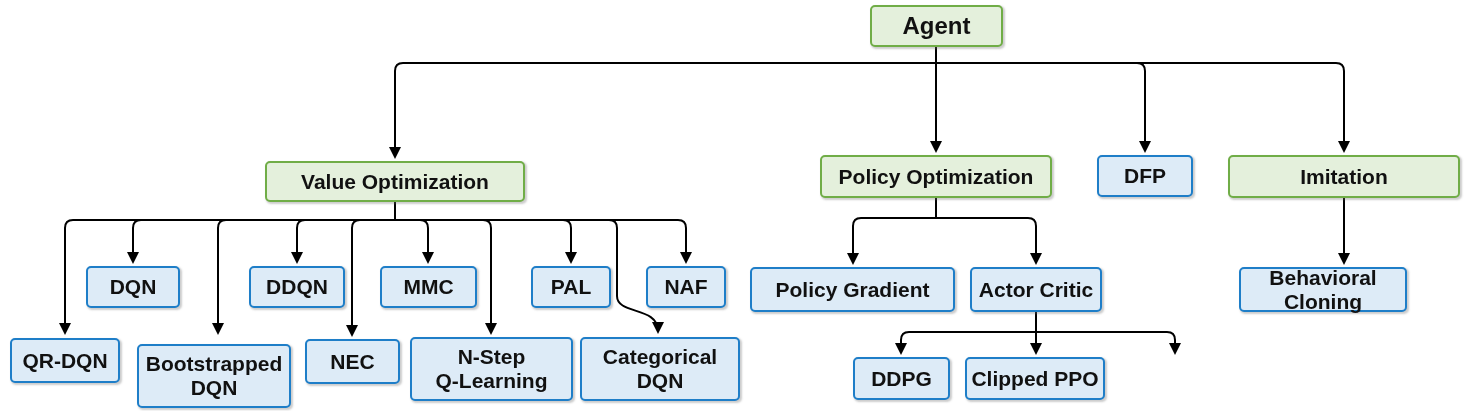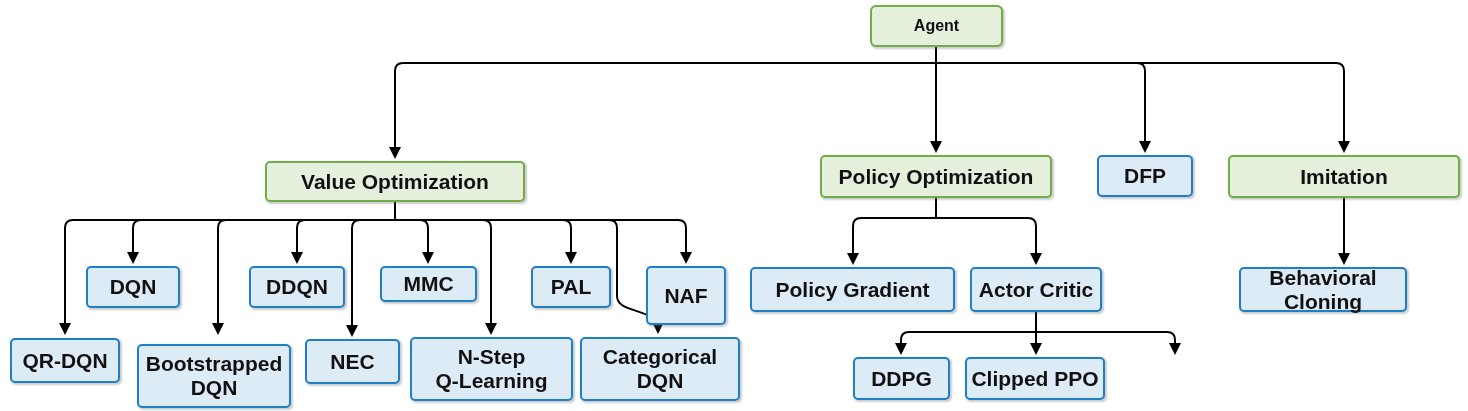--- a/index.html
+++ b/index.html
@@ -15,21 +15,21 @@
   .wires{position:absolute;left:0;top:0;width:1468px;height:411px;}
   .node{
     position:absolute; box-sizing:border-box;
     display:flex; align-items:center; justify-content:center;
     border-radius:5px; font-weight:700; font-size:21px; color:var(--text);
     text-align:center; white-space:pre-line; line-height:1.12;
     box-shadow:1.5px 1.5px 2px rgba(110,110,110,0.35);
   }
   .green{border:2.5px solid var(--green-border); background:var(--green-fill);}
   .blue{border:2.5px solid var(--blue-border); background:var(--blue-fill);}
-  .root{font-size:16px;border-radius:6px;}
+  .root{font-size:24px;}
 </style>
 </head>
 <body>
 
 <div class="canvas">
 
   <svg class="wires" viewBox="0 0 1468 411" xmlns="http://www.w3.org/2000/svg">
     <defs>
       <marker id="arw" markerUnits="userSpaceOnUse" markerWidth="14" markerHeight="14" refX="9" refY="6" orient="auto">
         <path d="M0,0 L12,6 L0,12 Z" fill="#000000"></path>
@@ -73,23 +73,23 @@
 
   <div class="node green root" style="left:870px;top:5px;width:133px;height:42px">Agent</div>
 
   <div class="node green" style="left:265px;top:161px;width:260px;height:41px">Value Optimization</div>
   <div class="node green" style="left:820px;top:155px;width:232px;height:43px">Policy Optimization</div>
   <div class="node blue" style="left:1097px;top:155px;width:96px;height:42px">DFP</div>
   <div class="node green" style="left:1228px;top:155px;width:232px;height:43px">Imitation</div>
 
   <div class="node blue" style="left:86px;top:266px;width:94px;height:42px">DQN</div>
   <div class="node blue" style="left:249px;top:266px;width:96px;height:42px">DDQN</div>
-  <div class="node blue" style="left:380px;top:266px;width:97px;height:36px">MMC</div>
+  <div class="node blue" style="left:380px;top:266px;width:97px;height:42px">MMC</div>
   <div class="node blue" style="left:531px;top:266px;width:80px;height:42px">PAL</div>
-  <div class="node blue" style="left:646px;top:266px;width:80px;height:59px">NAF</div>
+  <div class="node blue" style="left:646px;top:266px;width:80px;height:42px">NAF</div>
 
   <div class="node blue" style="left:10px;top:338px;width:110px;height:45px">QR-DQN</div>
   <div class="node blue" style="left:137px;top:344px;width:154px;height:64px">Bootstrapped
 DQN</div>
   <div class="node blue" style="left:305px;top:339px;width:95px;height:45px">NEC</div>
   <div class="node blue" style="left:410px;top:337px;width:163px;height:64px">N-Step
 Q-Learning</div>
   <div class="node blue" style="left:580px;top:337px;width:160px;height:64px">Categorical
 DQN</div>
 

